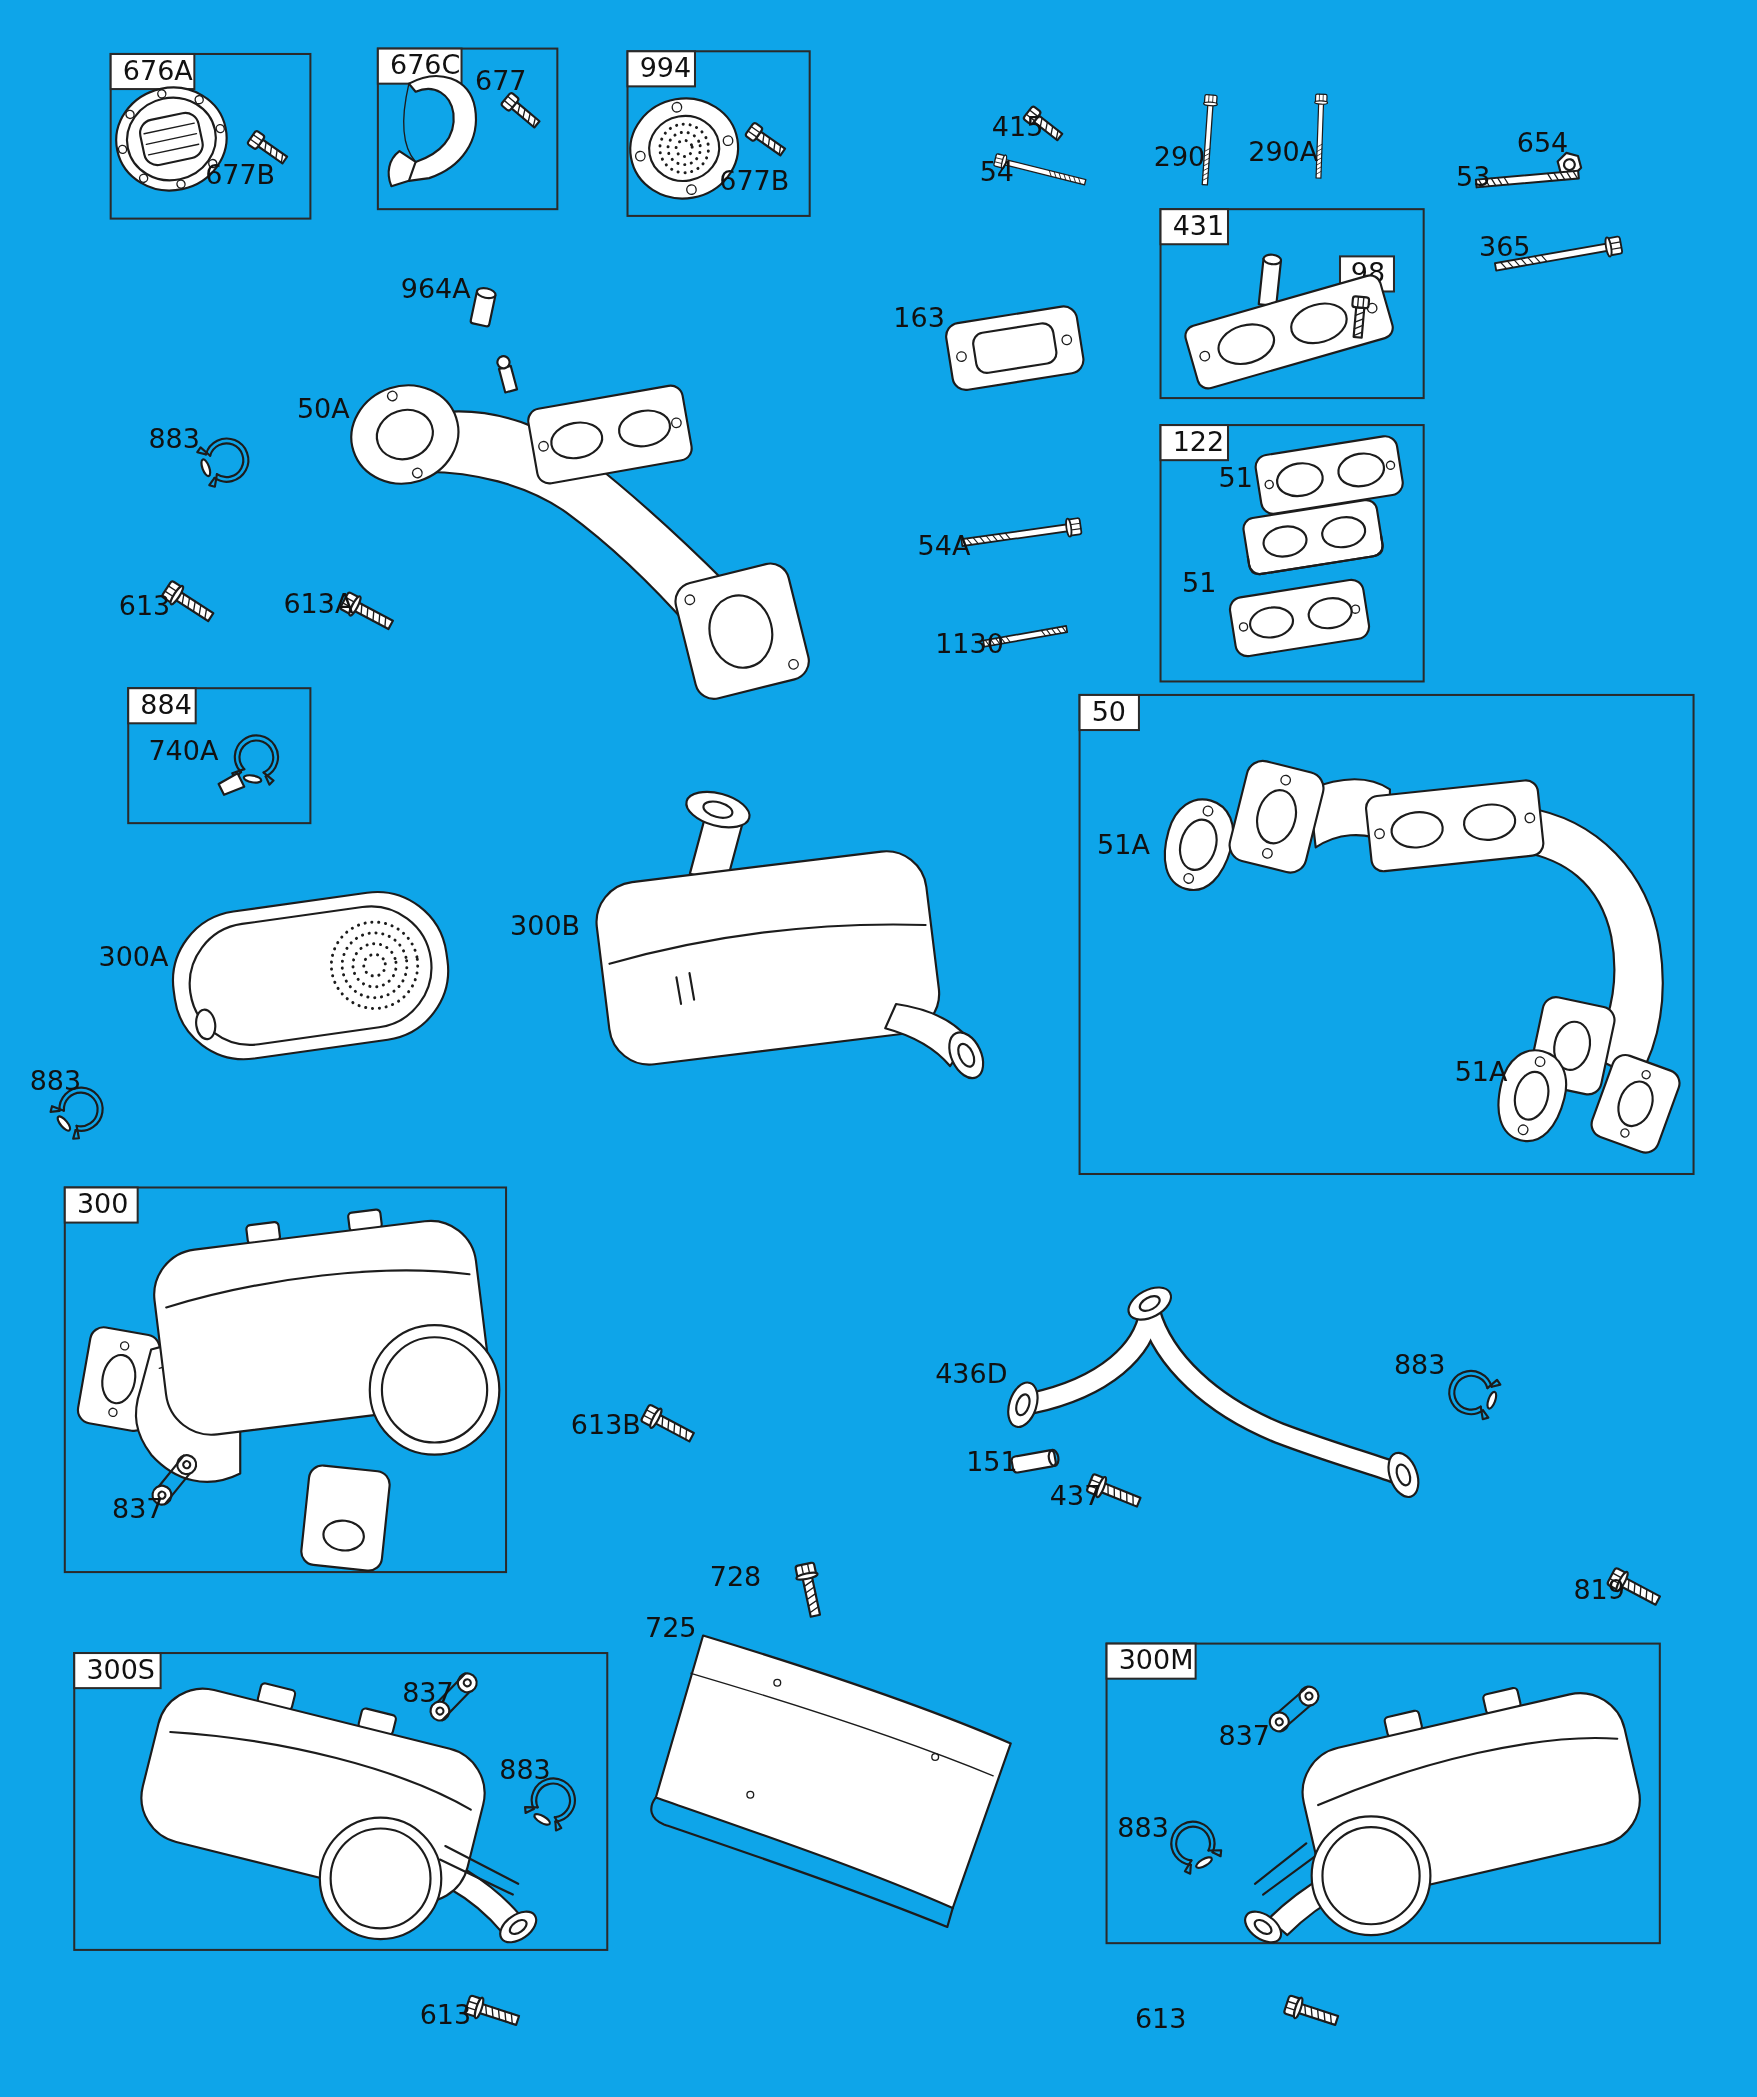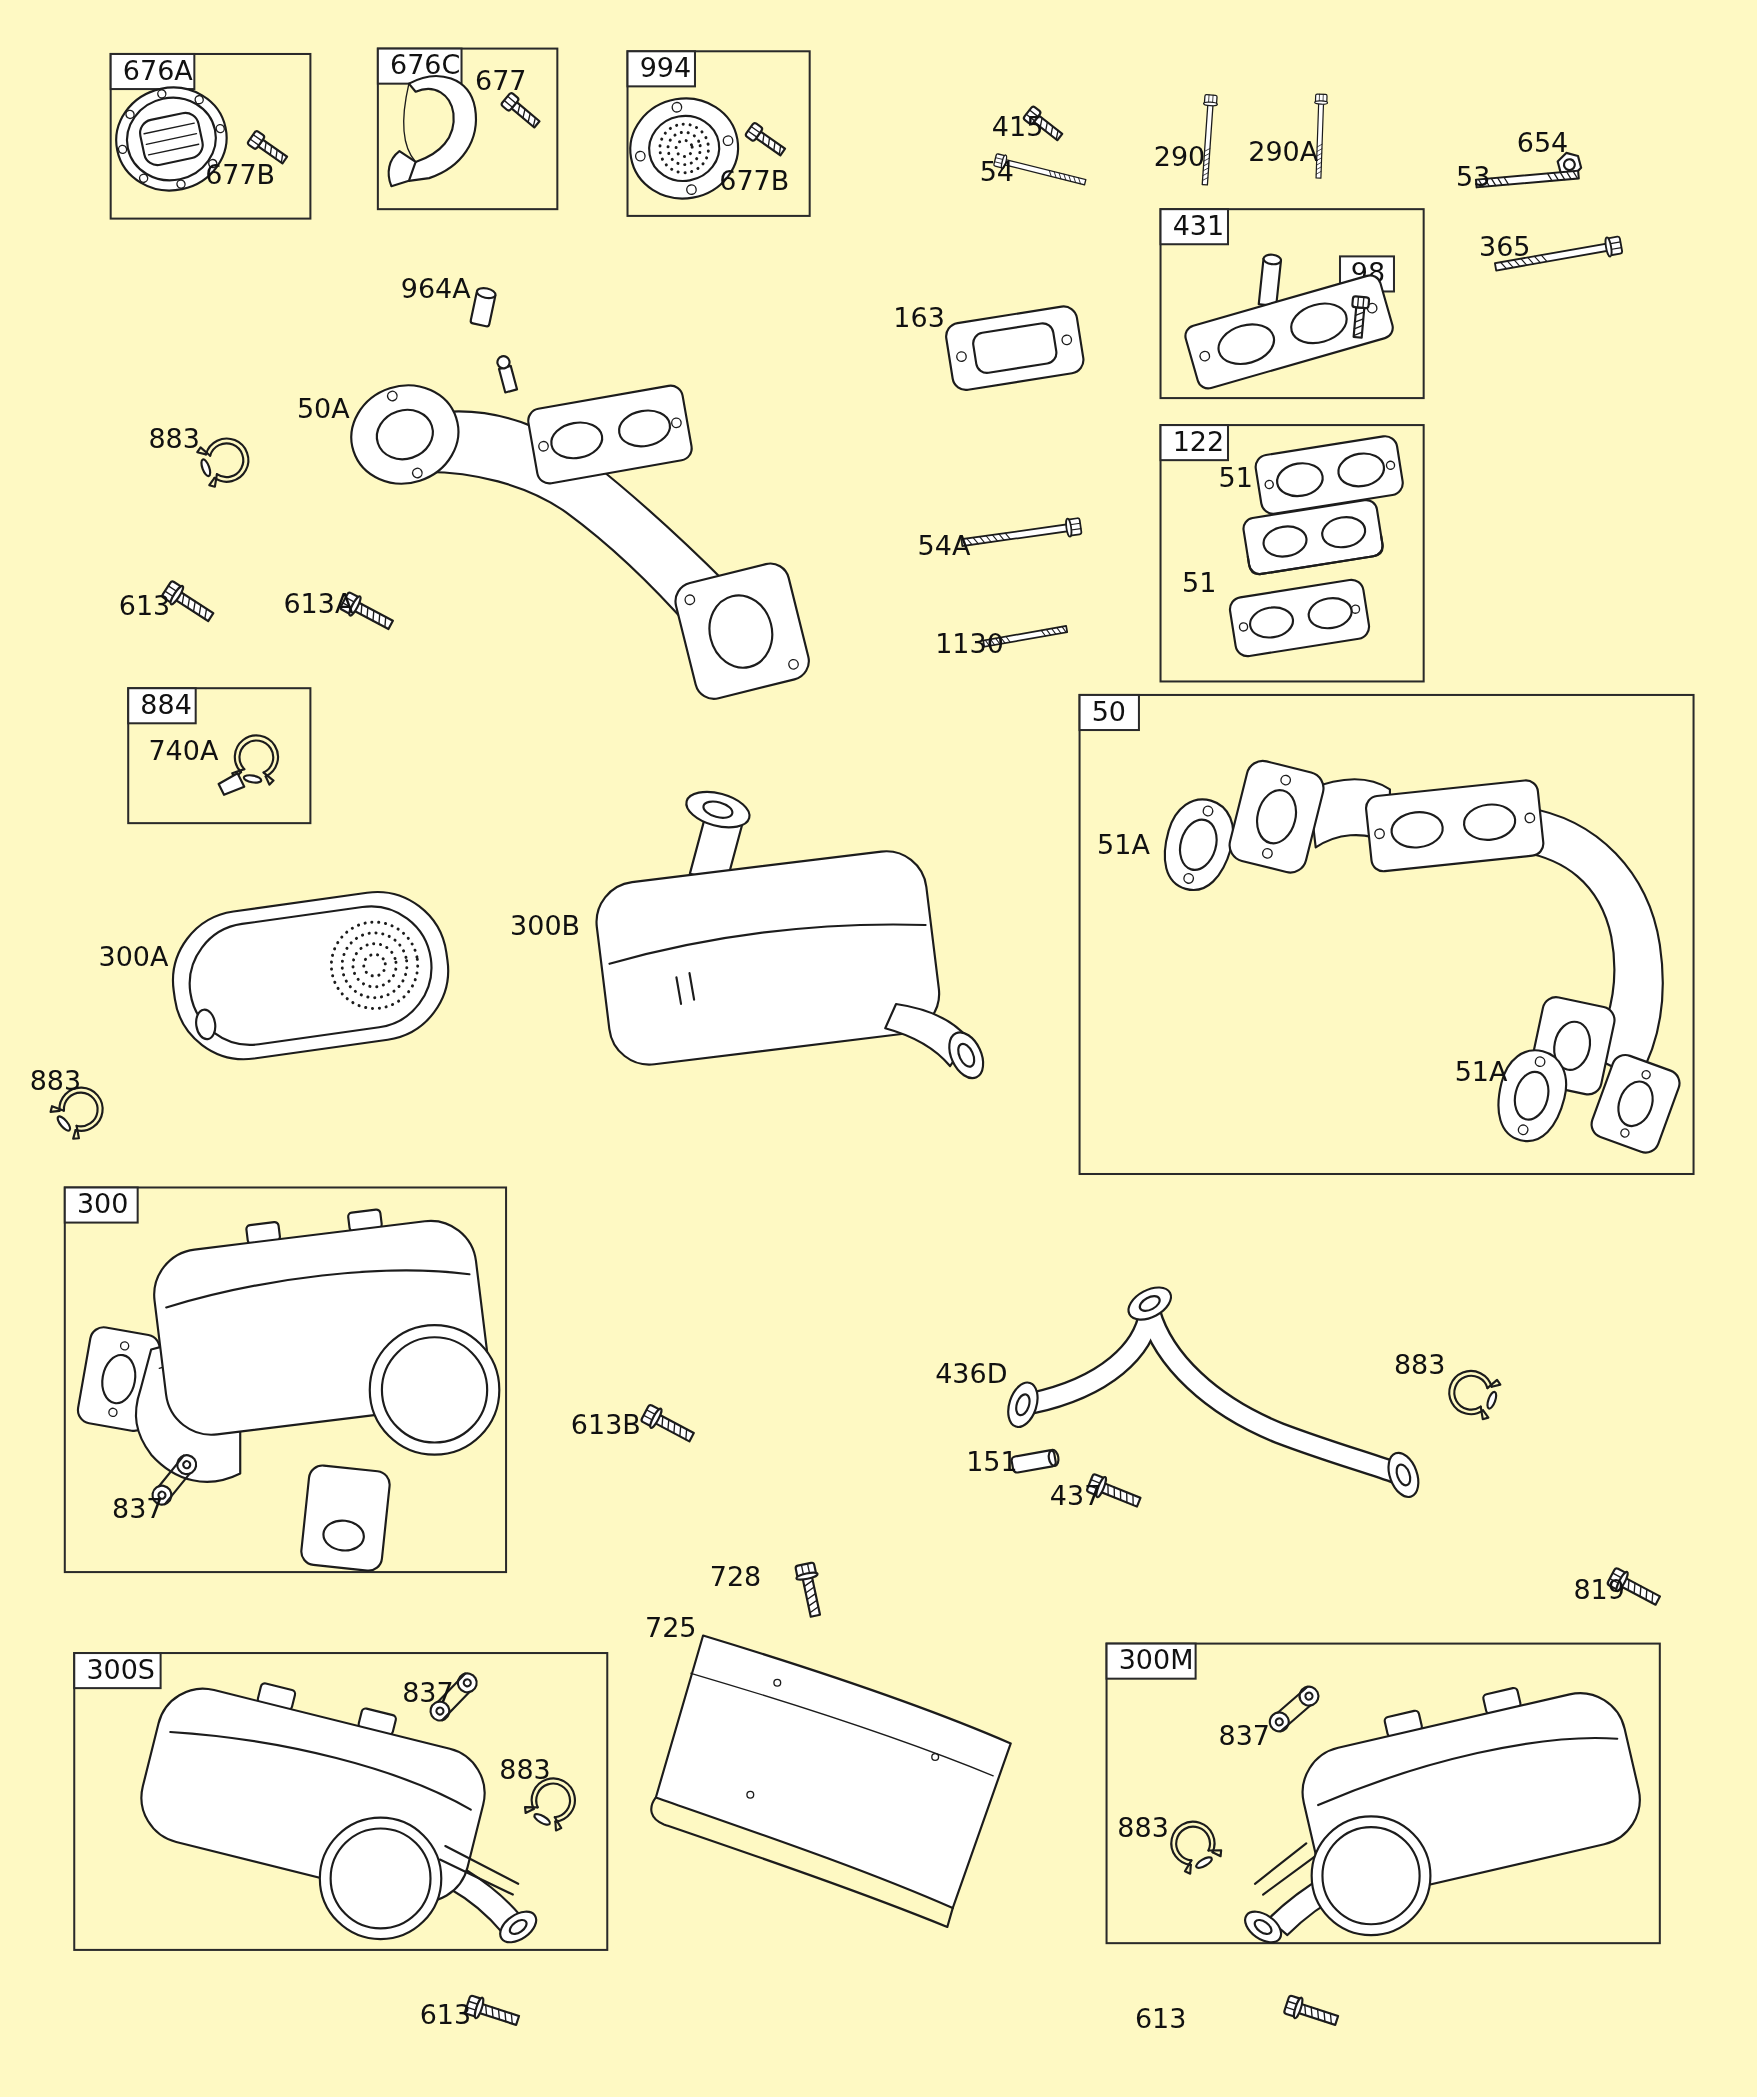--- a/index.html
+++ b/index.html
@@ -1,16 +1,16 @@
 <!DOCTYPE html>
 <html style="font-size:12px"><head>
 <meta charset="utf-8">
 <style>
   html,body { margin:0; padding:0; background:#ffffff; }
-  .canvas { width:1757px; height:2097px; background:#fef9c3; position:relative; }
+  .canvas { width:1757px; height:2097px; background:#0ea5e9; position:relative; }
   svg { display:block; }
   .ln  { fill:none; stroke:#1c1c1c; stroke-width:1.6; stroke-linecap:round; stroke-linejoin:round; }
   .fw  { fill:#ffffff; stroke:#1c1c1c; stroke-width:1.6; stroke-linecap:round; stroke-linejoin:round; }
   .thin{ stroke-width:1; }
   .dot { fill:none; stroke:#1c1c1c; stroke-width:2.2; stroke-dasharray:0.1 5; stroke-linecap:round; }
   .boxr{ fill:none; stroke:#2a2a2a; stroke-width:1.5; }
   .lblbox{ fill:#ffffff; stroke:#2a2a2a; stroke-width:1.5; }
   .lbl { font-family:"DejaVu Sans", sans-serif; font-size:20px; fill:#111111; }
   .tube-out { fill:none; stroke:#1c1c1c; stroke-width:17; stroke-linecap:round; }
   .tube-in  { fill:none; stroke:#ffffff; stroke-width:13.5; stroke-linecap:round; }

